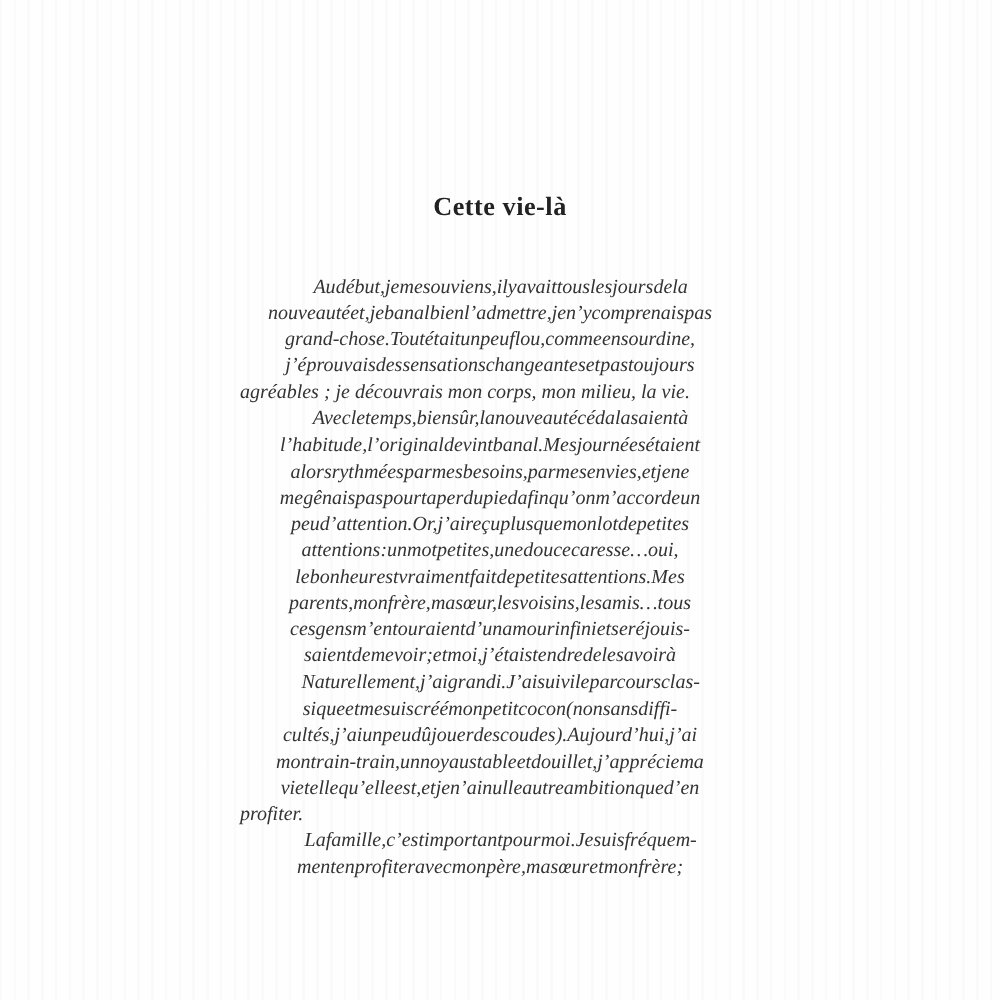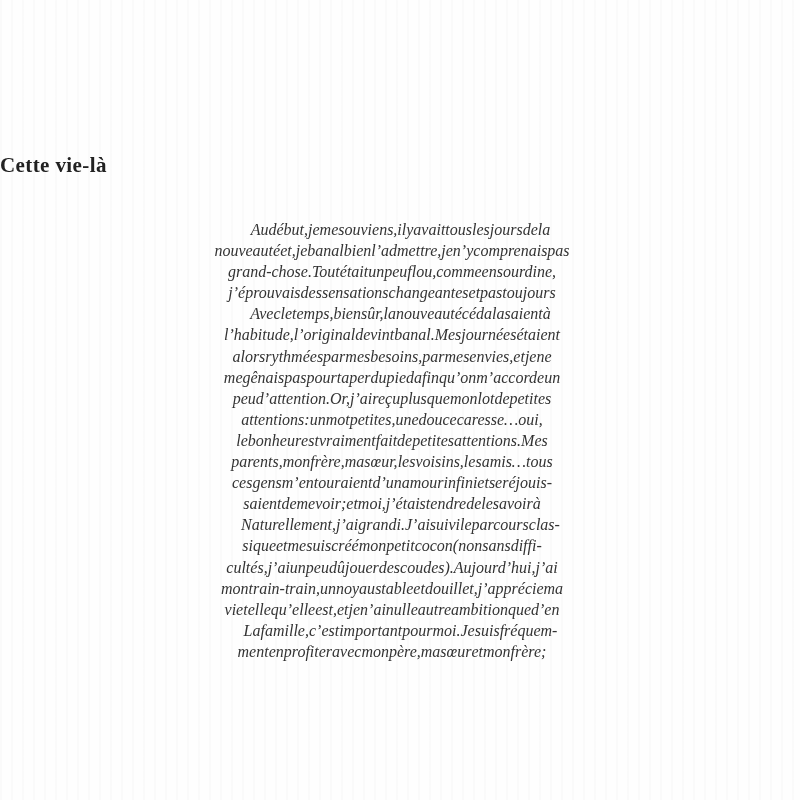--- a/index.html
+++ b/index.html
@@ -21,21 +21,21 @@
       rgba(0,0,0,0.014) 0px, rgba(0,0,0,0.014) 2px,
       rgba(0,0,0,0) 2px, rgba(0,0,0,0) 11px
     );
     overflow: hidden;
   }
   .chapter-title {
     position: absolute;
     top: 153px;
     left: 0;
     width: 800px;
-    text-align: left;
+    text-align: center;
     font-size: 21px;
     font-weight: bold;
     letter-spacing: 0.4px;
     color: #222222;
     margin: 0;
   }
   .text-block {
     position: absolute;
     top: 219px;
     left: 192px;
@@ -116,20 +116,21 @@
         </div>
         <div class="line">
           <span>j’éprouvais</span>
           <span>des</span>
           <span>sensations</span>
           <span>changeantes</span>
           <span>et</span>
           <span>pas</span>
           <span>toujours</span>
         </div>
+        <div class="line lastline">agréables ; je découvrais mon corps, mon milieu, la vie.</div>
       </div>
       <div class="paragraph">
         <div class="line first">
           <span>Avec</span>
           <span>le</span>
           <span>temps,</span>
           <span>bien</span>
           <span>sûr,</span>
           <span>la</span>
           <span>nouveauté</span>
@@ -301,20 +302,21 @@
           <span>est,</span>
           <span>et</span>
           <span>je</span>
           <span>n’ai</span>
           <span>nulle</span>
           <span>autre</span>
           <span>ambition</span>
           <span>que</span>
           <span>d’en</span>
         </div>
+        <div class="line lastline">profiter.</div>
       </div>
       <div class="paragraph">
         <div class="line first">
           <span>La</span>
           <span>famille,</span>
           <span>c’est</span>
           <span>important</span>
           <span>pour</span>
           <span>moi.</span>
           <span>Je</span>

